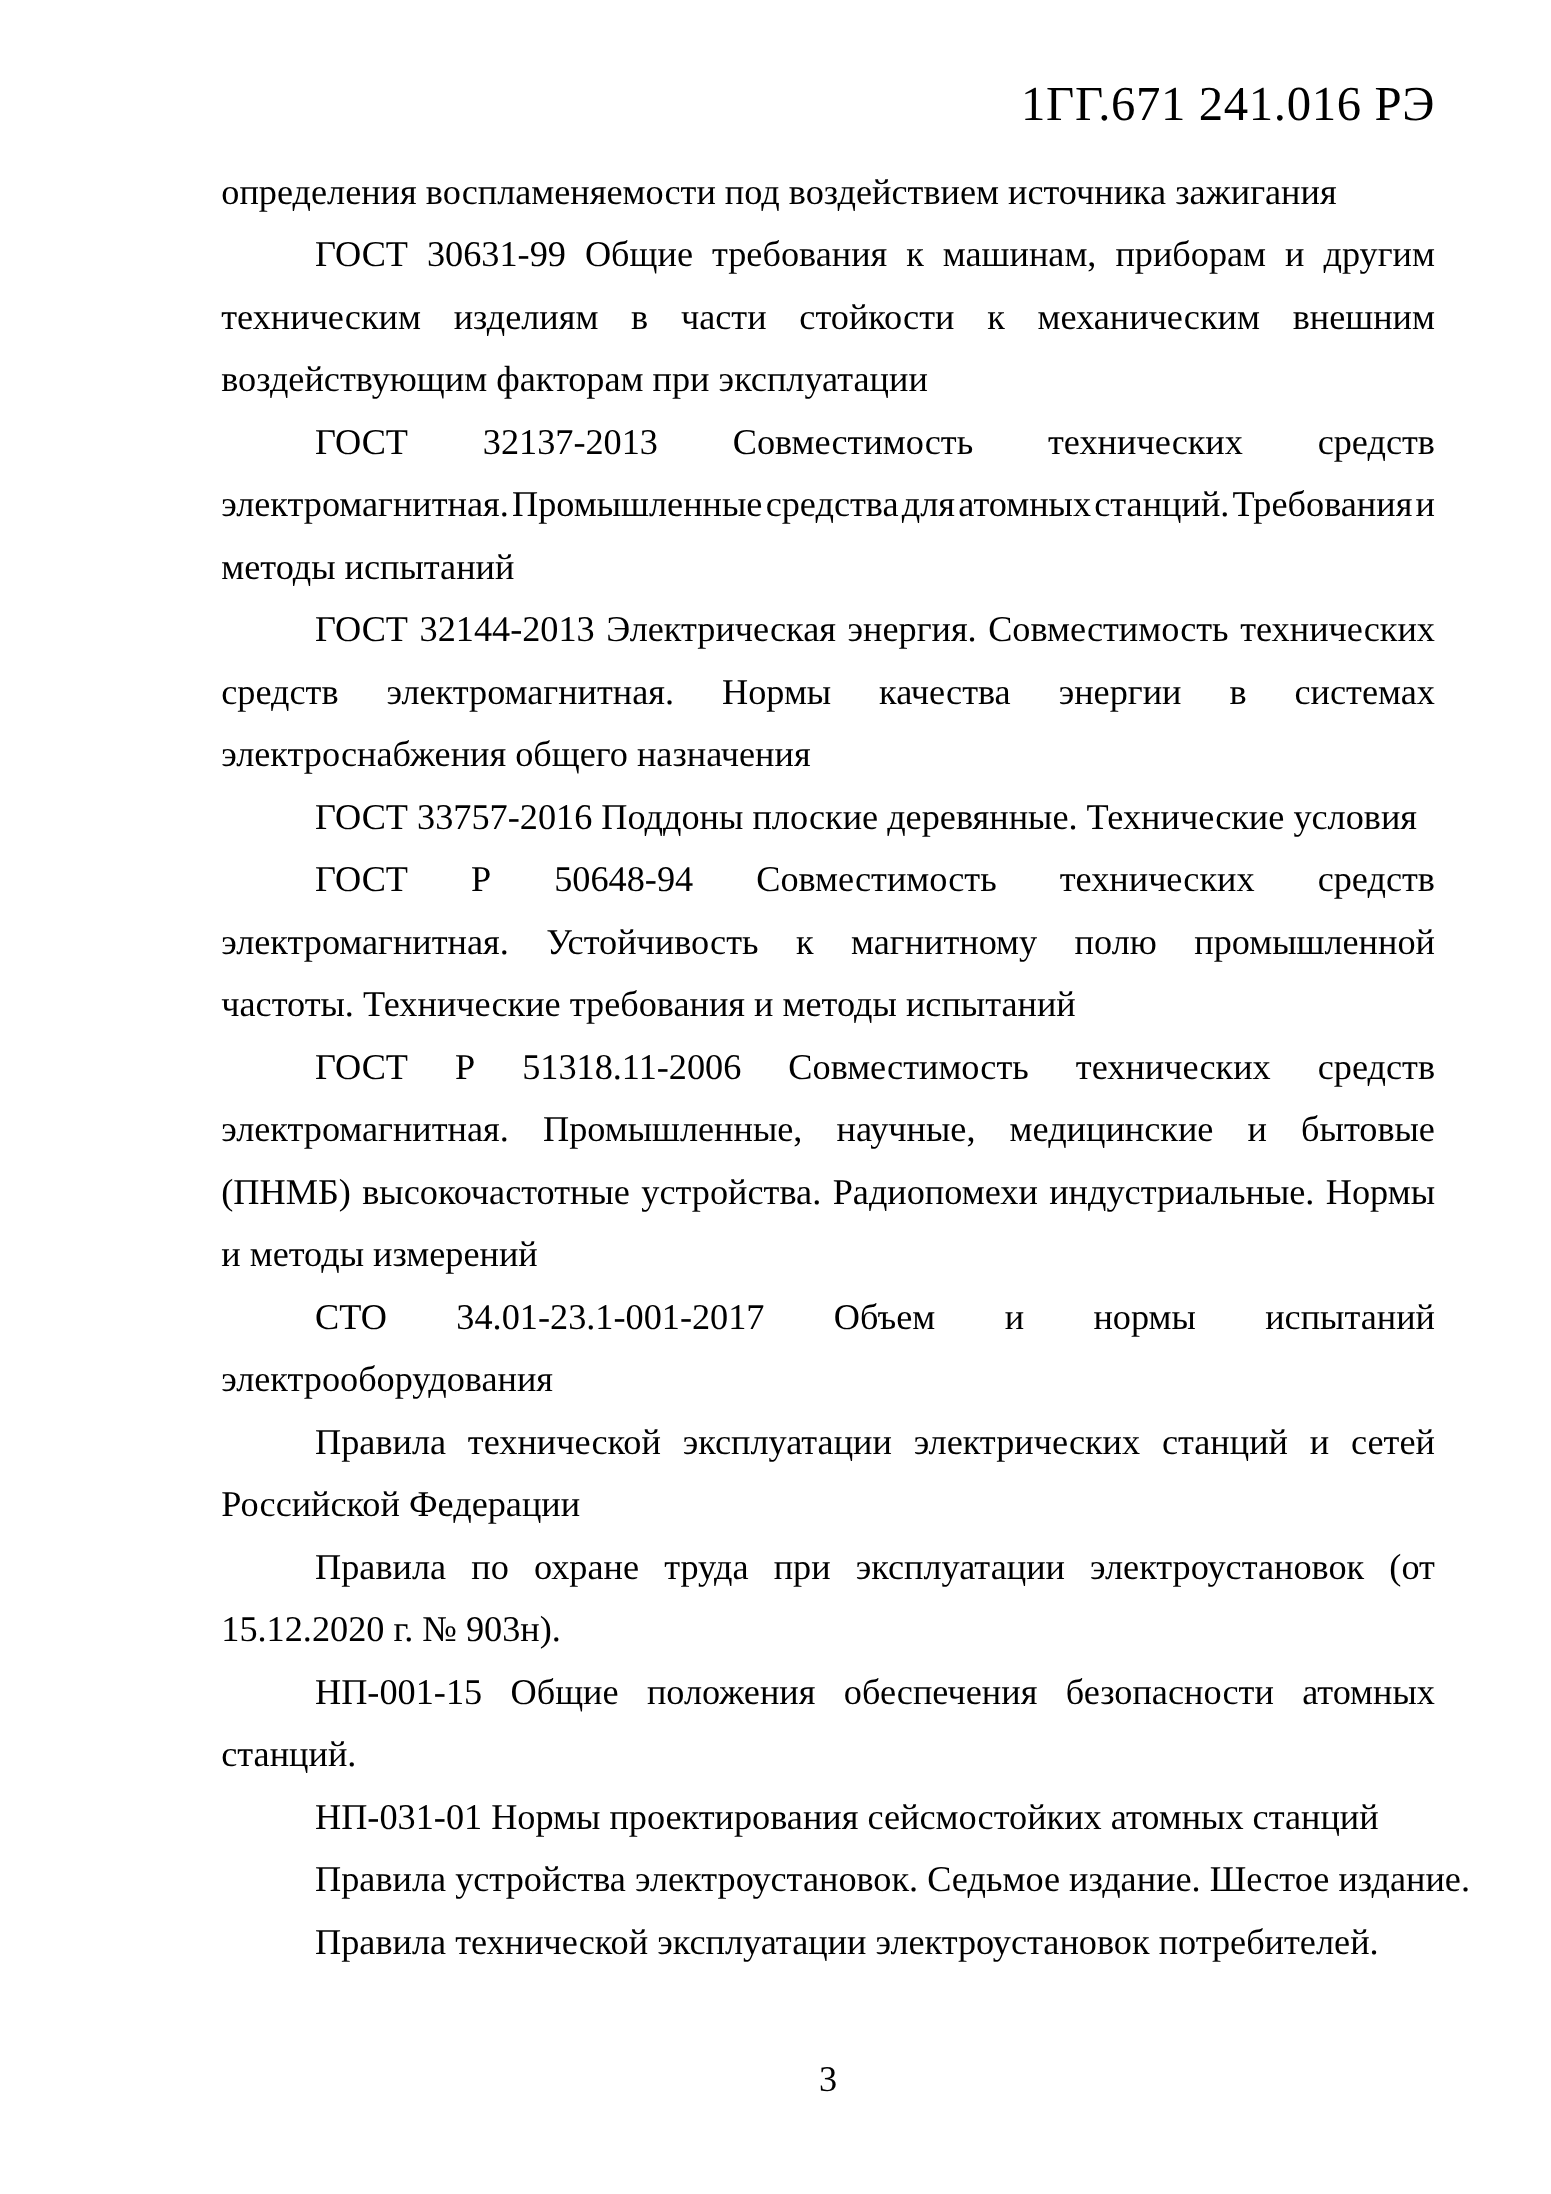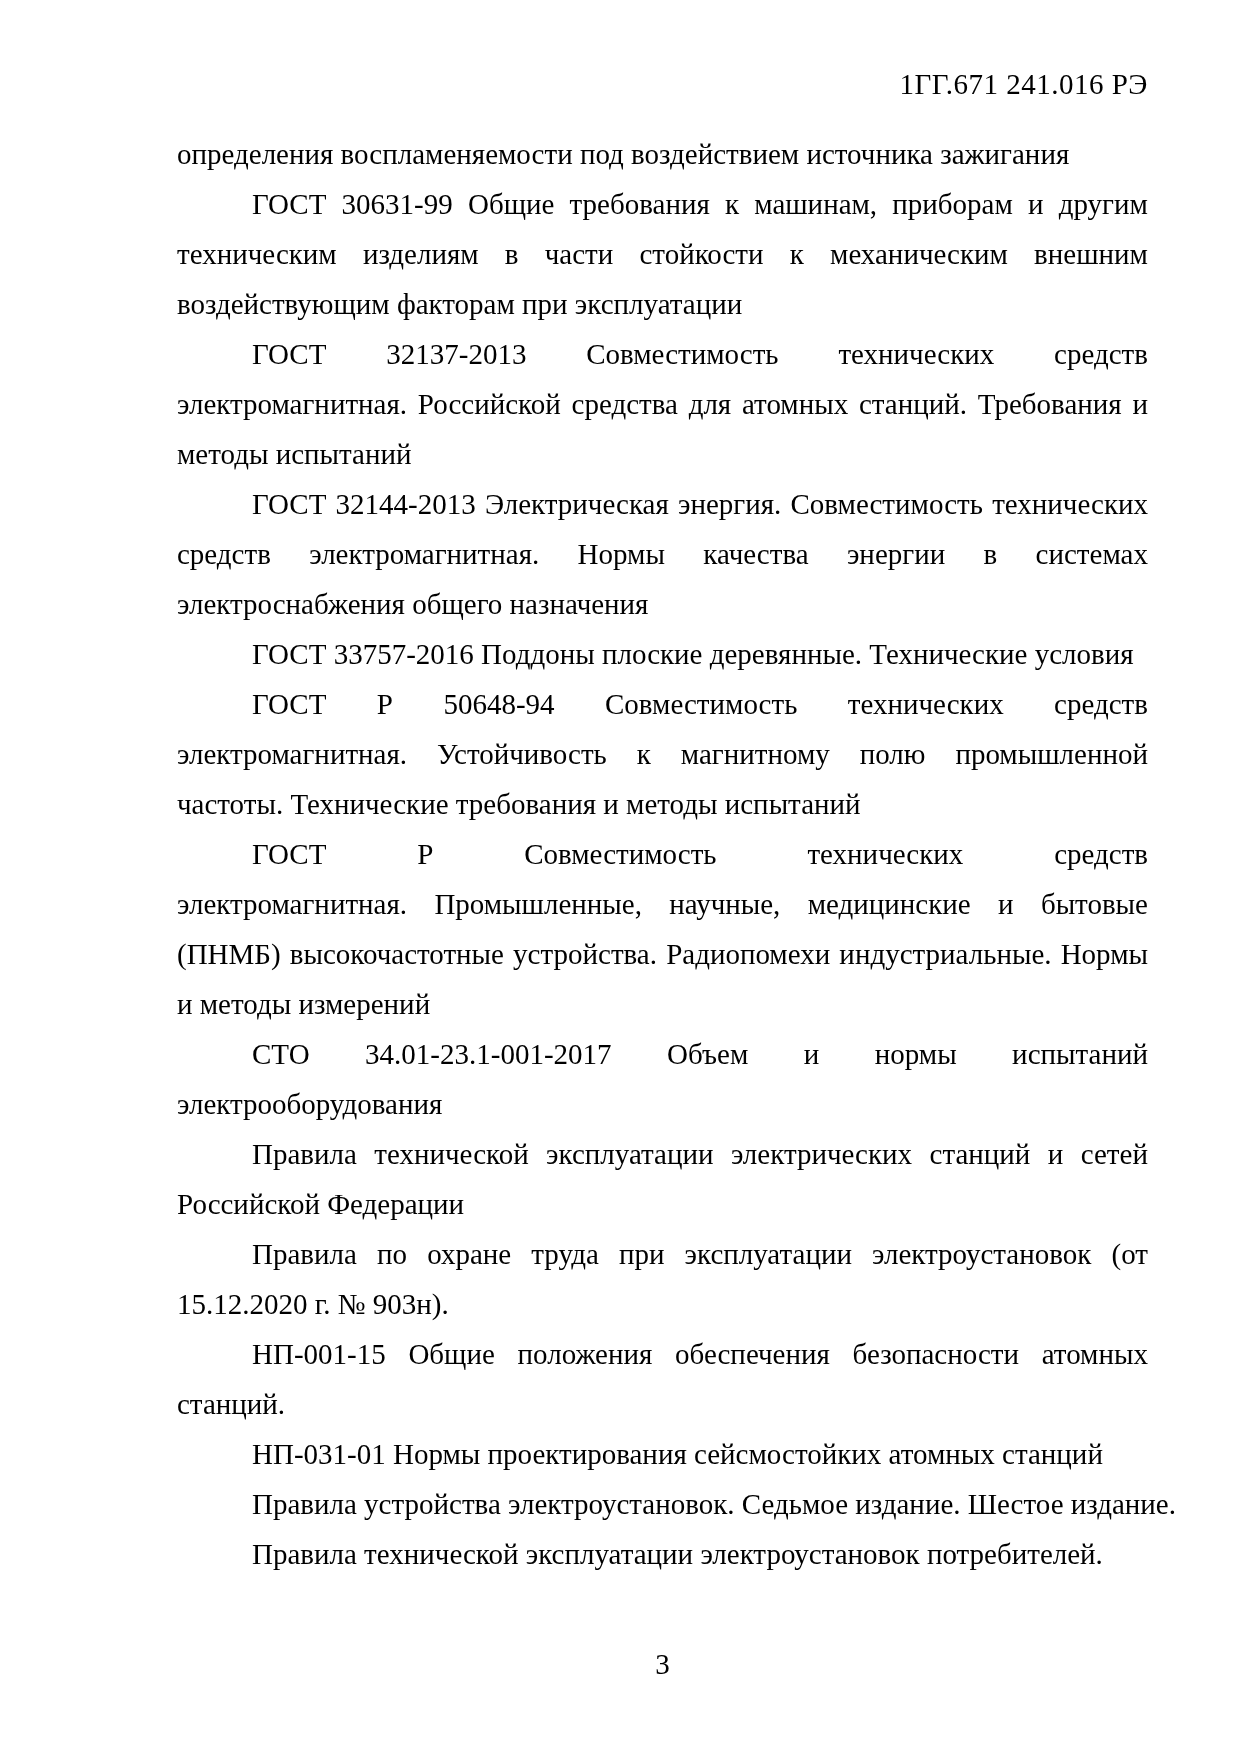--- a/index.html
+++ b/index.html
@@ -20,21 +20,21 @@
     left: 0;
     top: 0;
     width: 1241px;
     height: 1755px;
     background: #ffffff;
   }
   .header-code {
     position: absolute;
     top: 59px;
     right: 93px;
-    font-size: 29px;
+    font-size: 39px;
     line-height: 50px;
     white-space: nowrap;
     letter-spacing: 0.5px;
   }
   .doc-body {
     position: absolute;
     top: 129px;
     left: 177px;
     width: 971px;
   }
@@ -99,21 +99,21 @@
       <div class="line">воздействующим факторам при эксплуатации</div>
       <div class="line indent justify">
         <span>ГОСТ</span>
         <span>32137-2013</span>
         <span>Совместимость</span>
         <span>технических</span>
         <span>средств</span>
       </div>
       <div class="line justify">
         <span>электромагнитная.</span>
-        <span>Российской</span>
+        <span>Промышленные</span>
         <span>средства</span>
         <span>для</span>
         <span>атомных</span>
         <span>станций.</span>
         <span>Требования</span>
         <span>и</span>
       </div>
       <div class="line">методы испытаний</div>
       <div class="line indent justify">
         <span>ГОСТ</span>
@@ -147,20 +147,21 @@
         <span>Устойчивость</span>
         <span>к</span>
         <span>магнитному</span>
         <span>полю</span>
         <span>промышленной</span>
       </div>
       <div class="line">частоты. Технические требования и методы испытаний</div>
       <div class="line indent justify">
         <span>ГОСТ</span>
         <span>Р</span>
+        <span>51318.11-2006</span>
         <span>Совместимость</span>
         <span>технических</span>
         <span>средств</span>
       </div>
       <div class="line justify">
         <span>электромагнитная.</span>
         <span>Промышленные,</span>
         <span>научные,</span>
         <span>медицинские</span>
         <span>и</span>

